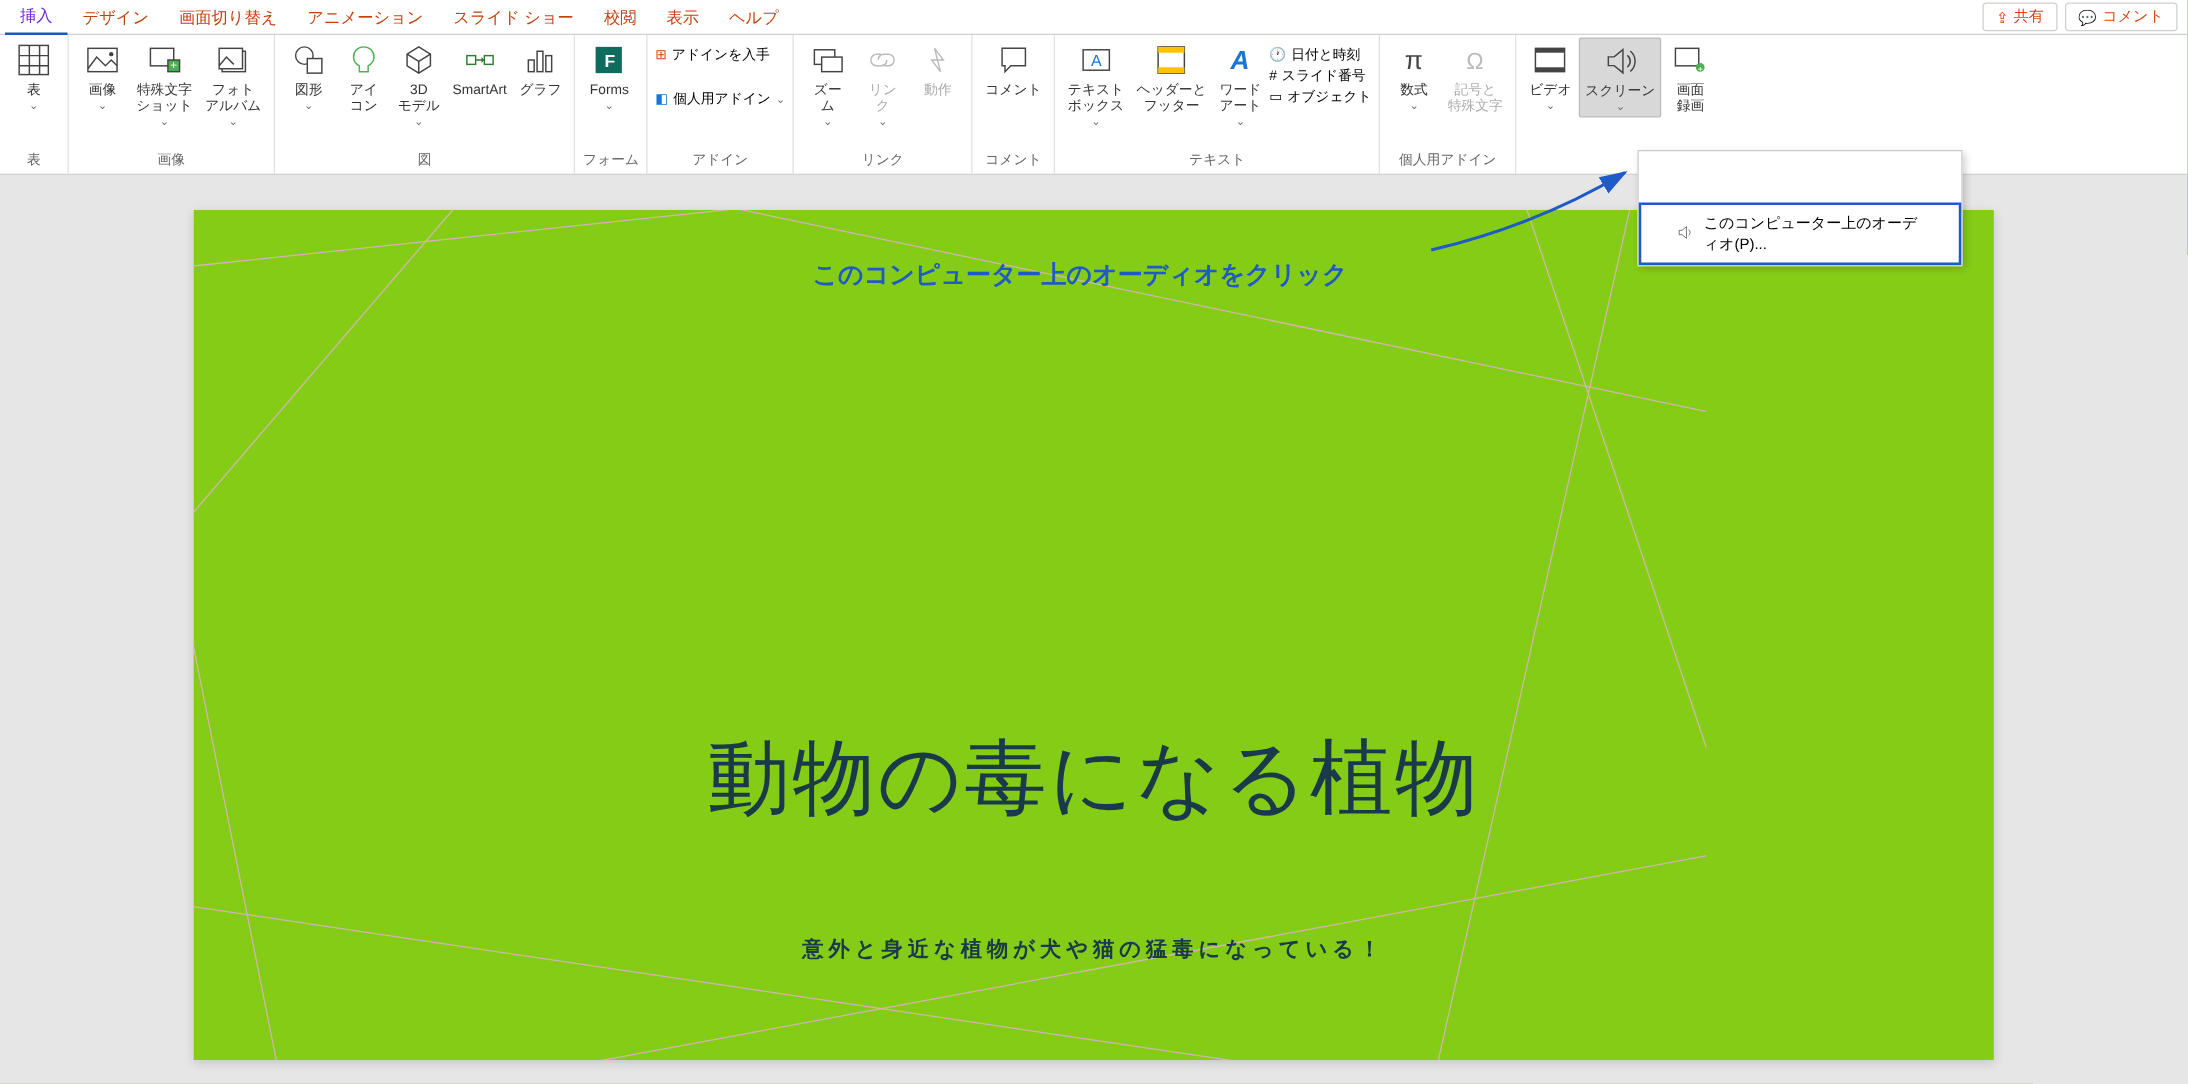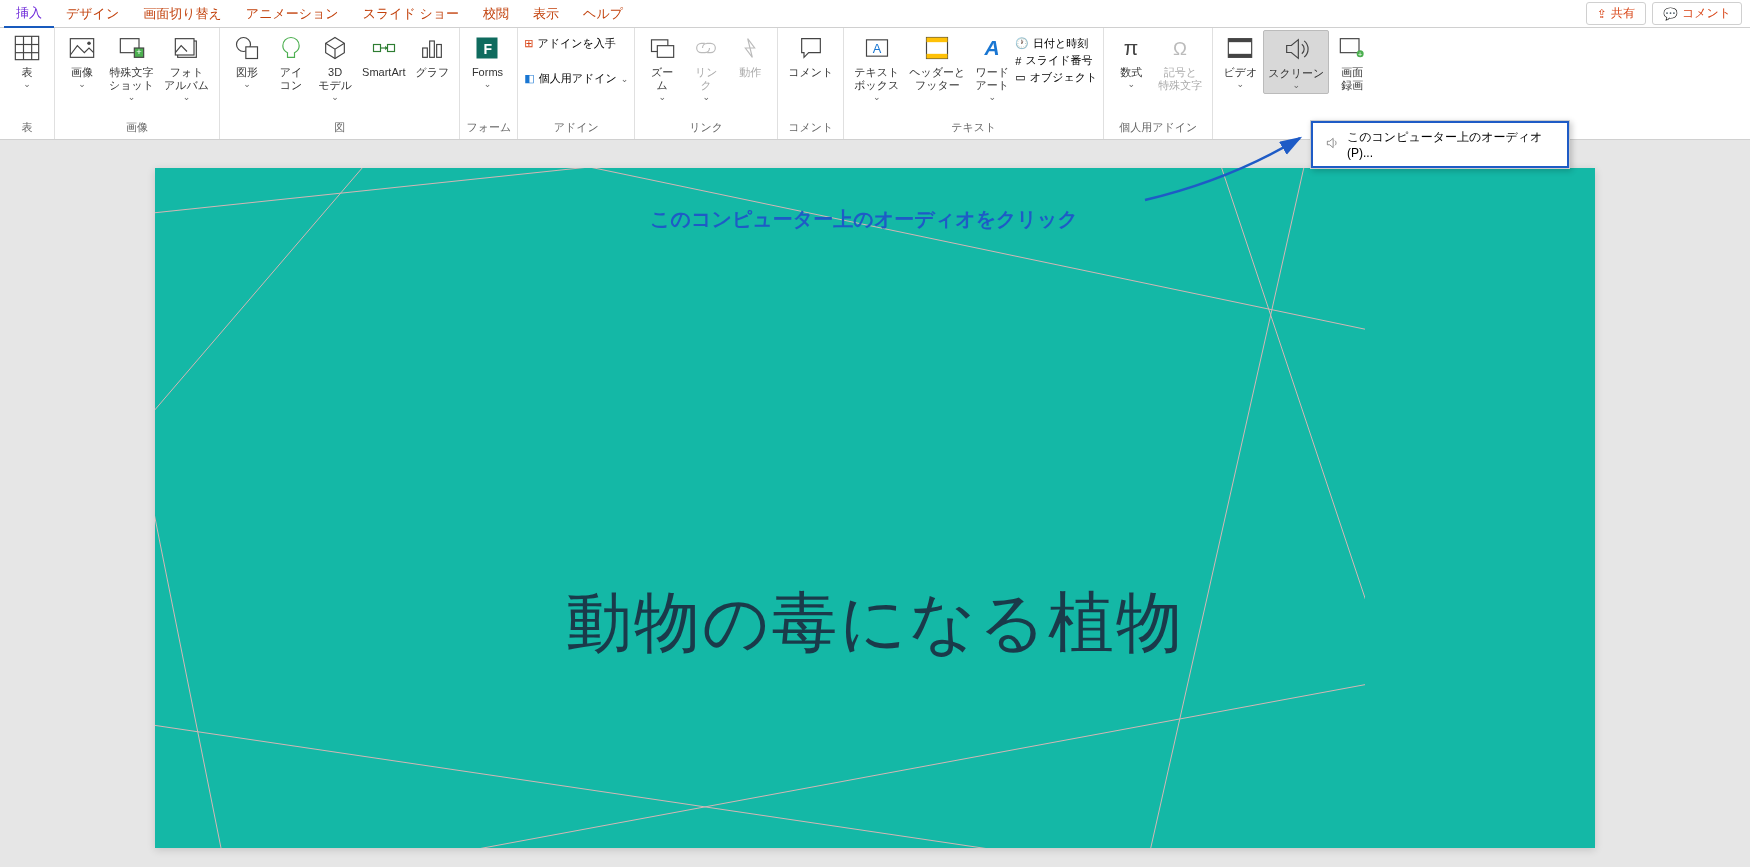--- a/index.html
+++ b/index.html
@@ -22,31 +22,31 @@
 .rbtn { display: flex; flex-direction: column; align-items: center; justify-content: flex-start; padding: 2px 4px; min-width: 42px; font-size: 11px; color: #333; cursor: pointer; text-align: center; line-height: 1.2; }
 .rbtn.disabled { color: #aaa; }
 .rbtn.active { background: #d8d8d8; border: 1px solid #bbb; border-radius: 2px; }
 .ricon { width: 32px; height: 32px; display: flex; align-items: center; justify-content: center; margin-bottom: 2px; }
 .ricon svg { width: 28px; height: 28px; }
 .small-items { display: flex; flex-direction: column; gap: 2px; font-size: 11px; padding-top: 6px; }
 .small-item { display: flex; align-items: center; gap: 4px; cursor: pointer; white-space: nowrap; }
 .chev { font-size: 9px; color: #666; }
 
 .canvas-area { position: relative; width: 100%; height: calc(100% - 140px); display: flex; justify-content: center; padding-top: 28px; }
-.slide { width: 1440px; height: 680px; background: #14b8a6; position: relative; box-shadow: 0 2px 8px rgba(0,0,0,0.15); overflow: hidden; }
+.slide { width: 1440px; height: 680px; background: #84cc16; position: relative; box-shadow: 0 2px 8px rgba(0,0,0,0.15); overflow: hidden; }
 .slide-line { position: absolute; stroke: #d4b5b5; stroke-width: 1; }
 
 .slide-title { position: absolute; top: 410px; left: 0; width: 100%; text-align: center; font-size: 66px; color: #1a3a4a; font-weight: 400; letter-spacing: 2px; }
 .slide-sub { position: absolute; top: 580px; left: 0; width: 100%; text-align: center; font-size: 17px; color: #1a3a4a; font-weight: bold; letter-spacing: 4px; }
 
 .annotation { position: absolute; top: 190px; left: 650px; font-size: 20px; color: #1e5bc6; font-weight: bold; z-index: 50; margin-top: 16px; }
 .arrow-svg { position: absolute; top: 130px; left: 1140px; z-index: 50; }
 
 .dropdown { position: absolute; top: 120px; right: 180px; width: 260px; background: #fff; border: 1px solid #ccc; box-shadow: 2px 2px 6px rgba(0,0,0,0.2); z-index: 100; }
-.dropdown-item { padding: 6px 12px; font-size: 12px; display: flex; align-items: center; gap: 8px; cursor: pointer; }
+.dropdown-item { padding: 6px 28px; font-size: 12px; display: flex; align-items: center; gap: 8px; cursor: pointer; margin-top: 41px; }
 .dropdown-item.highlighted { border: 2px solid #1e5bc6; }
 </style>
 </head>
 <body>
 
 <div class="tabs">
   <div class="tab active">挿入</div>
   <div class="tab">デザイン</div>
   <div class="tab">画面切り替え</div>
   <div class="tab">アニメーション</div>
@@ -415,14 +415,15 @@
       <line class="slide-line" x1="-50" y1="50" x2="900" y2="-50"></line>
       <line class="slide-line" x1="200" y1="-50" x2="1300" y2="180"></line>
       <line class="slide-line" x1="1050" y1="-50" x2="1300" y2="700"></line>
       <line class="slide-line" x1="1160" y1="-50" x2="980" y2="750"></line>
       <line class="slide-line" x1="-50" y1="300" x2="250" y2="-50"></line>
       <line class="slide-line" x1="-50" y1="100" x2="80" y2="750"></line>
       <line class="slide-line" x1="-50" y1="550" x2="1300" y2="750"></line>
       <line class="slide-line" x1="-50" y1="750" x2="1300" y2="500"></line>
     </svg>
     <div class="slide-title">動物の毒になる植物</div>
+    <div class="slide-sub">意外と身近な植物が犬や猫の猛毒になっている！</div>
   </div>
 </div>
 
 </body></html>

